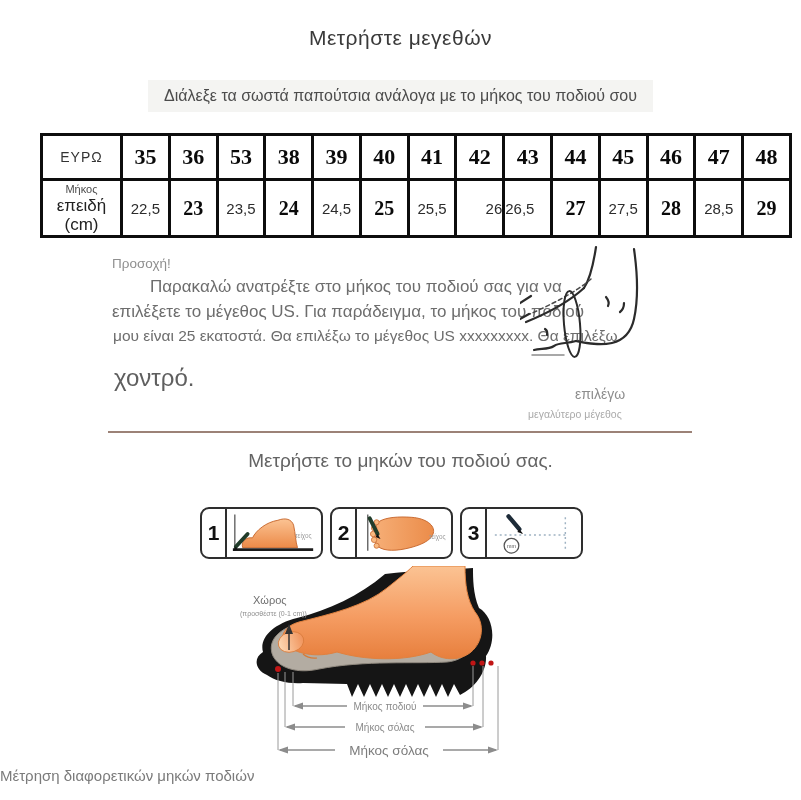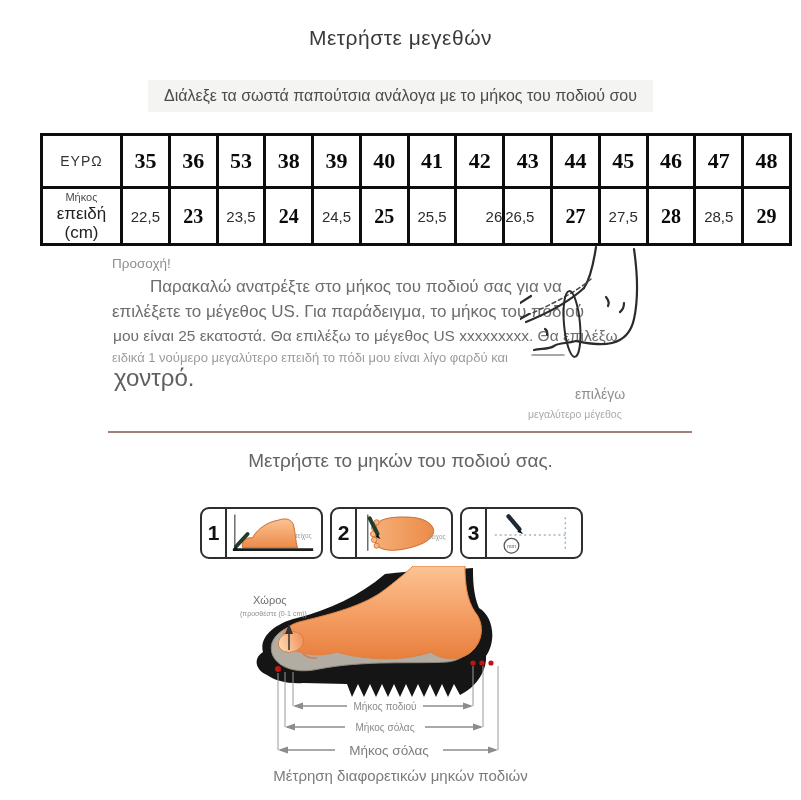--- a/index.html
+++ b/index.html
@@ -9,21 +9,21 @@
   .title { position:absolute; top:26px; left:0; width:801px; text-align:center;
            font-size:21px; color:#3a3a3a; letter-spacing:0.5px; }
   .subtitle-wrap { position:absolute; top:80px; left:0; width:801px; text-align:center; }
   .subtitle-wrap span { display:inline-block; background:#f4f4f2; padding:7px 16px;
            font-size:16px; color:#4c4c4c; }
 
   table.sizes { position:absolute; left:40px; top:133px; width:752px;
            border-collapse:collapse; table-layout:fixed; }
   table.sizes td { border:3px solid #0d0d0d; text-align:center; vertical-align:middle;
            background:#fff; padding:0; }
-  table.sizes tr.r1 td { height:53px;margin-top:45px; }
+  table.sizes tr.r1 td { height:45px;margin-top:45px; }
   table.sizes tr.r2 td { height:57px; }
   td.hdr-col { width:80px; }
   .eu-label { font-size:14px; color:#333; letter-spacing:1px; }
   .eu-num   { font-family:"Liberation Serif", serif; font-weight:bold; font-size:22px; color:#0a0a0a; }
   .len-bold { font-family:"Liberation Serif", serif; font-weight:bold; font-size:20px; color:#0a0a0a; }
   .len-reg  { font-size:15px; color:#2c2c2c; }
   .len-hdr-sm { font-size:11px; color:#4a4a4a; line-height:13px; }
   .len-hdr-lg { font-size:17px; color:#222; line-height:19px; }
 
   .noteline { position:absolute; white-space:nowrap; }
@@ -49,21 +49,21 @@
            border:2px solid #2e2e2e; border-radius:9px; background:#fff;
            display:flex; overflow:hidden; }
   .panel-1 { left:200px; } .panel-2 { left:330px; } .panel-3 { left:460px; }
   .panel .num { width:25px; border-right:2px solid #2e2e2e; display:flex;
            align-items:center; justify-content:center;
            font-weight:bold; font-size:21px; color:#111; }
   .panel .art { flex:1; }
 
   .big-diagram { position:absolute; left:235px; top:566px; }
 
-  .caption { position:absolute; top:767px; left:0; width:801px; text-align:center;
+  .caption { position:absolute; top:767px; left:0; width:801px; 
              font-size:15px; color:#7b7b7b; }
 </style>
 </head>
 <body>
 
 <div class="canvas">
 
   <div class="title">Μετρήστε μεγεθών</div>
 
   <div class="subtitle-wrap">
@@ -110,21 +110,20 @@
           <td class="len-reg">28,5</td>
           <td class="len-bold">29</td>
         </tr>
   </tbody>
     </table>
 
   <div class="noteline attention">Προσοχή!</div>
   <div class="noteline nl1">Παρακαλώ ανατρέξτε στο μήκος του ποδιού σας για να</div>
   <div class="noteline nl2">επιλέξετε το μέγεθος US. Για παράδειγμα, το μήκος του ποδιού</div>
   <div class="noteline nl3">μου είναι 25 εκατοστά. Θα επιλέξω το μέγεθος US xxxxxxxxx. Θα επιλέξω</div>
-  <div class="noteline nl4">ειδικά 1 νούμερο μεγαλύτερο επειδή το πόδι μου είναι λίγο φαρδύ και</div>
   <div class="noteline nl5">χοντρό.</div>
 
   <svg class="ankle-sketch" width="145" height="130" viewBox="0 0 145 130">
     <g fill="none" stroke="#2b2b2b" stroke-width="2.2" stroke-linecap="round">
       <path d="M76,4 C73,24 70,36 64,45"></path>
       <path d="M64,45 C50,58 28,70 6,79"></path>
       <path d="M71,36 C55,50 30,62 10,71" stroke-width="1.5" stroke-dasharray="4 3" stroke="#4a4a4a"></path>
       <path d="M114,6 C118,34 118,58 114,76 C111,90 104,97 92,100 C79,103 66,100 56,98"></path>
       <path d="M56,98 C46,101 40,99 34,103 C28,107 20,105 14,107"></path>
       <ellipse cx="52" cy="81" rx="8" ry="33" transform="rotate(-5 52 81)" stroke-width="2"></ellipse>

